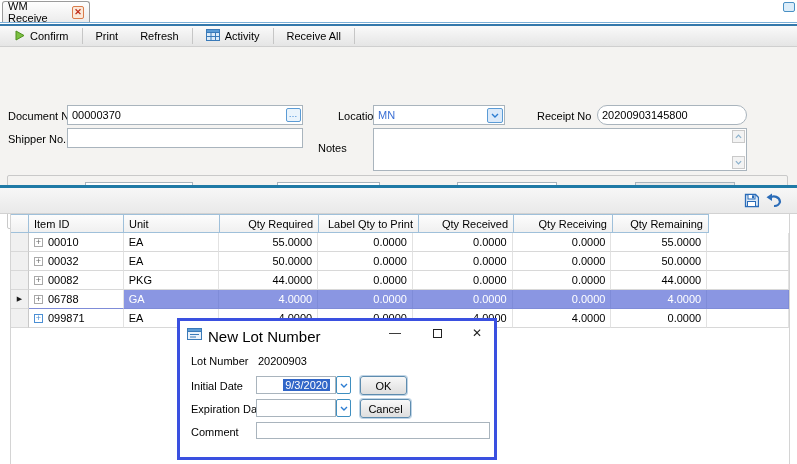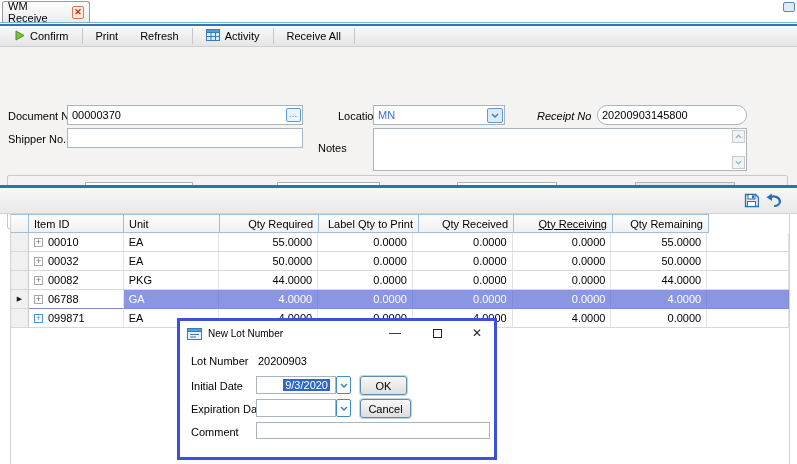--- a/index.html
+++ b/index.html
@@ -94,21 +94,21 @@
   .expand { width:9px; height:9px; border:1px solid #a8a8a8; background:#fff; color:#6a6a6a;
             font-size:9px; line-height:7px; text-align:center; margin-right:5px; flex:0 0 9px; }
   .expand.blue { border-color:#4b8fd4; color:#4b8fd4; }
   .grow.sel .cell { background:#8a96e2; color:#fff; border-right-color:#7f8cd8; border-bottom-color:#7f8cd8; }
   .grow.sel .cell.keepwhite { background:#fff; color:#000; border-right-color:#e2e2e2; }
   
   .dialog { position:absolute; left:177px; top:318px; width:320px; height:142px;
             border:3px solid #3a50e0; background:#fff; z-index:10; }
   .dlg-title { position:absolute; left:0; top:0; width:100%; height:26px; background:#fff;
                display:flex; align-items:center; }
-  .dlg-title-text { position:absolute; left:28px; top:7px; font-size:10px; }
+  .dlg-title-text { position:absolute; left:28px; top:7px; font-size:15px; }
   .dlg-ctl { position:absolute; top:3px; width:18px; height:18px; display:flex; align-items:center;
              justify-content:center; color:#222; font-size:12px; cursor:default; }
   .dlg-min { left:206px; }
   .dlg-max { left:248px; }
   .dlg-close { left:288px; }
   .maxbox { width:9px; height:9px; border:1px solid #222; display:block; }
   .dlbl { position:absolute; white-space:nowrap; }
   .dfld { position:absolute; height:18px; border:1px solid #a9b4bd; background:#fff;
           display:flex; align-items:center; justify-content:flex-end; padding:0 5px; }
   .dsel { background:#3166c8; color:#fff; padding:0 2px; }
@@ -184,21 +184,21 @@
     <span class="lbl" style="left:318px; top:63px;padding-left:20px;">Location ID</span>
     <div class="fld" style="left:373px; top:58px; width:132px;">
       <span class="blue">MN</span>
       <span class="ddbtn">
         <svg width="8" height="5" viewBox="0 0 8 5">
             <polyline points="1,1 4,4 7,1" fill="none" stroke="#2d7dd2" stroke-width="1.4"></polyline>
           </svg>
       </span>
     </div>
 
-    <span class="lbl" style="left:537px; top:63px;font-style:italic;">Receipt No</span>
+    <span class="lbl" style="left:537px; top:63px;">Receipt No</span>
     <div class="fld" style="left:597px; top:58px; width:150px;border-radius:10px;">
       <span>20200903145800</span>
     </div>
 
     <span class="lbl" style="left:318px; top:95px;">Notes</span>
     <div class="notes">
       <span></span>
       <span class="nsb" style="top:1px;">
         <svg width="7" height="5" viewBox="0 0 8 5">
             <polyline points="1,4 4,1 7,4" fill="none" stroke="#8ab0cc" stroke-width="1.4"></polyline>
@@ -274,21 +274,21 @@
   </div>
 
   <div class="grid">
     <div class="ghead">
         <div class="hcell" style="width: 18px;"></div>
         <div class="hcell" style="width: 95px;">Item ID</div>
         <div class="hcell" style="width: 96px;">Unit</div>
         <div class="hcell num" style="width: 99px;">Qty Required</div>
         <div class="hcell num" style="width: 100px;">Label Qty to Print</div>
         <div class="hcell num" style="width: 95px;">Qty Received</div>
-        <div class="hcell num" style="width: 99px; text-decoration: underline;">Qty Receiving</div>
+        <div class="hcell num" style="width: 99px;">Qty Receiving</div>
         <div class="hcell num" style="width: 96px;">Qty Remaining</div>
       </div>
     <div>
         <div class="grow">
           <div class="ind"></div>
           <div class="cell keepwhite" style="width: 95px;">
             <span class="expand">+</span>
             <span>00010</span>
           </div>
           <div class="cell" style="width: 96px;">EA</div>

